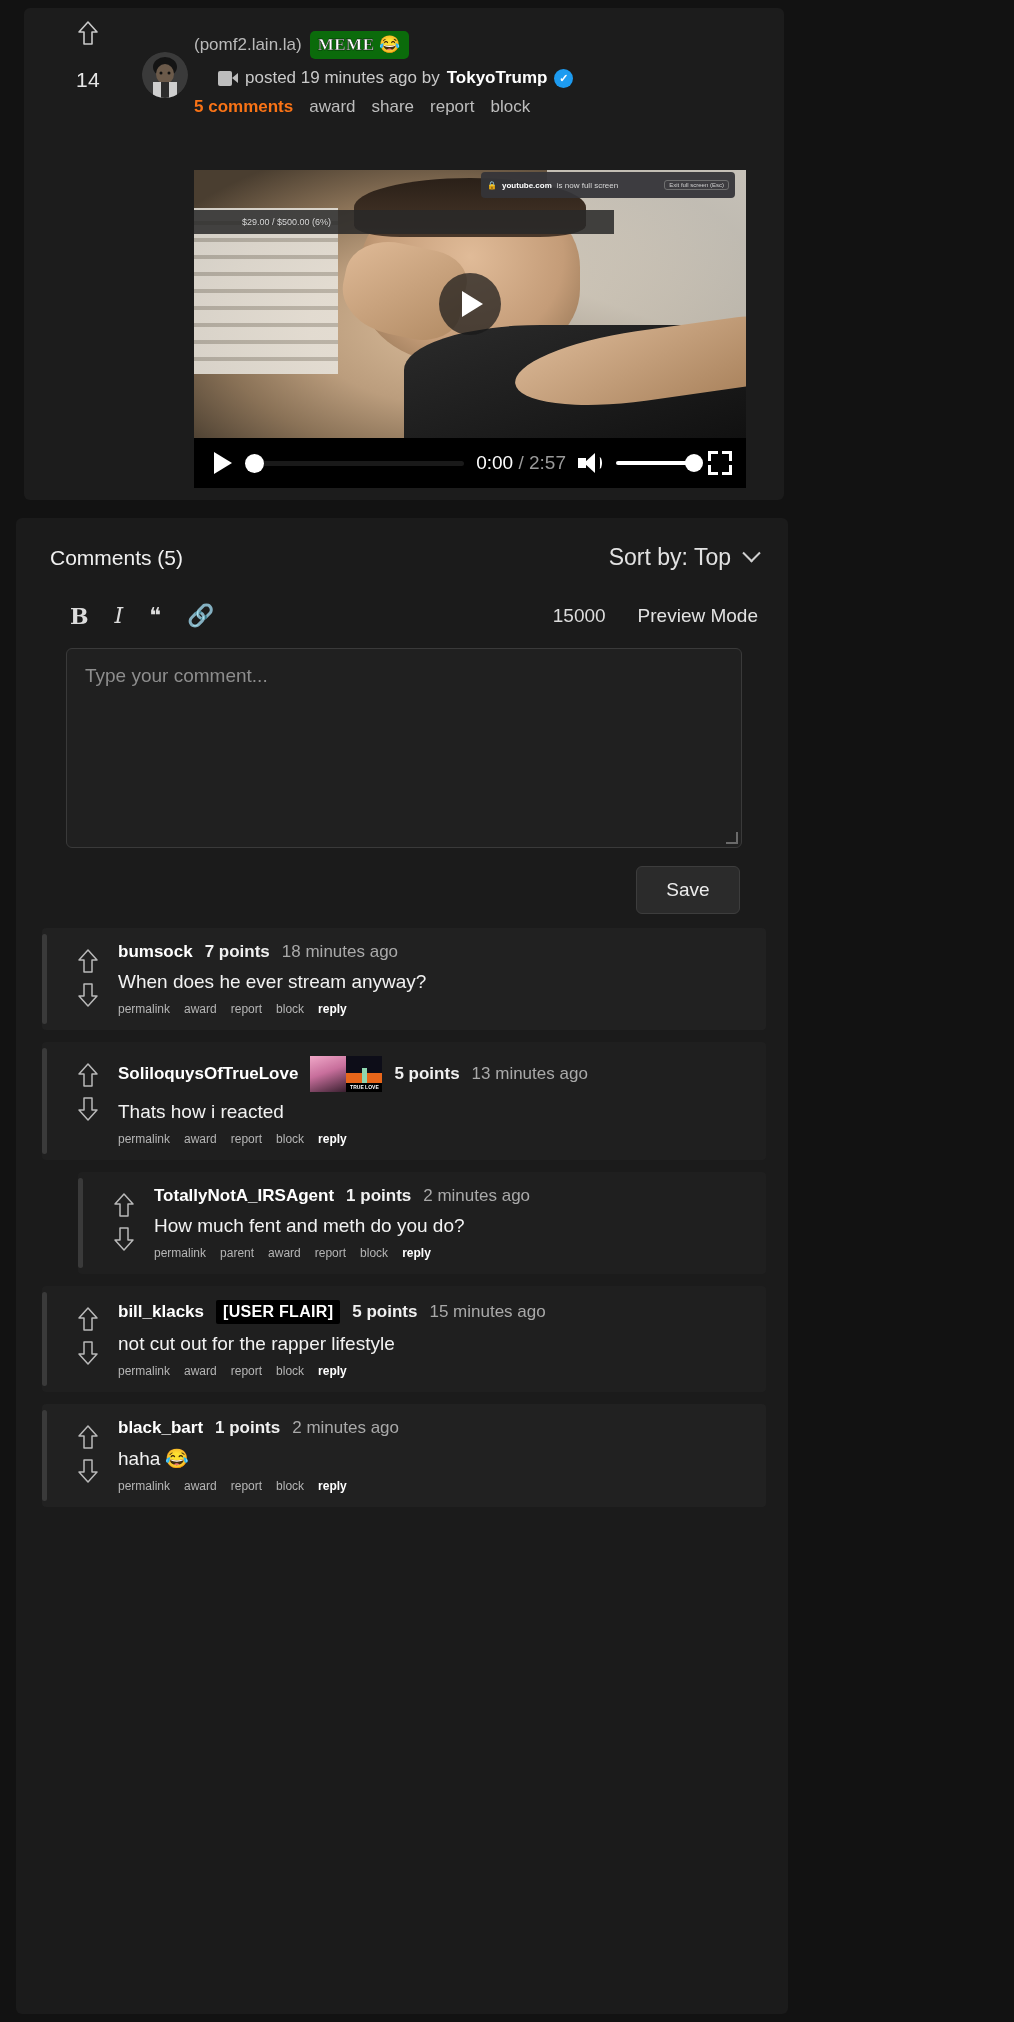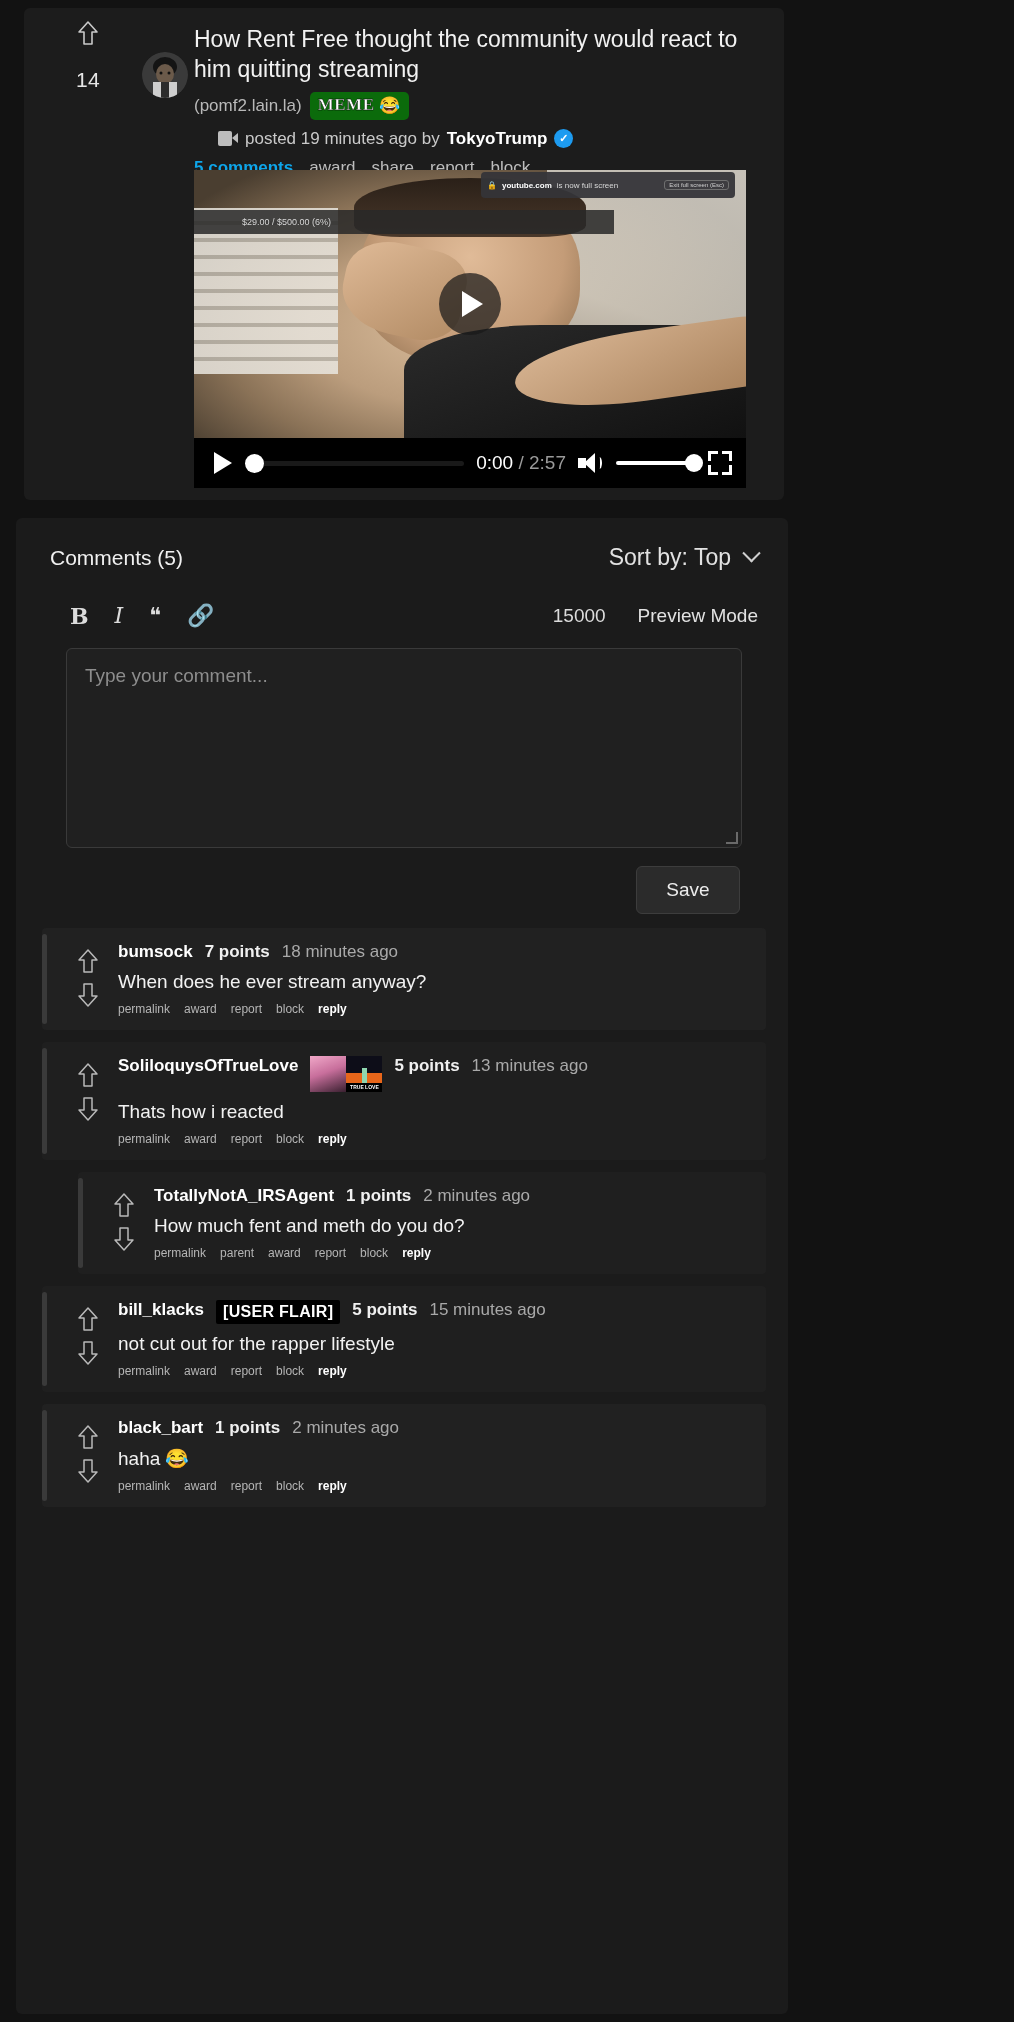--- a/index.html
+++ b/index.html
@@ -66,21 +66,21 @@
                   border-right:6px solid #bdbdbd; }
   .author { color: #ffffff; font-weight: 600; }
   .verified {
     display:inline-flex; align-items:center; justify-content:center;
     width:19px; height:19px; border-radius:50%; background:#1d9bf0; color:#fff;
     font-size:11px; font-weight:700;
   }
   .post-actions {
     margin-top: 9px; font-size: 17px; display:flex; gap: 16px; align-items:center;
   }
-  .post-actions .strong { color:#0ea5e9; font-weight:600; }
+  .post-actions .strong { color:#f97316; font-weight:600; }
   .post-actions a { color:#bdbdbd; text-decoration:none; }
 
   
   .video-wrap {
     position:absolute; left: 170px; top: 162px;
     width: 552px; height: 318px;
     background: #000; overflow:hidden;
   }
   .vframe {
     position:absolute; inset:0 0 50px 0;
@@ -231,21 +231,21 @@
     margin-bottom:12px; padding:14px 16px 14px 0;
   }
   .comment.alt { background:#1f1f1f; }
   .comment .bar {
     position:absolute; left:0; top:6px; bottom:6px; width:5px;
     background:#3a3a3a; border-radius:3px;
   }
   .c-vote { position:absolute; left:30px; top:20px; width:32px; text-align:center; }
   .c-vote svg { display:block; margin:0 auto 8px auto; }
   .c-inner { margin-left:76px; }
-  .c-head { display:flex; gap:12px; flex-wrap:wrap; font-size:17px; }
+  .c-head { display:flex; align-items:center; gap:12px; flex-wrap:wrap; font-size:17px; }
   .c-user { color:#ffffff; font-weight:600; }
   .c-pts { color:#f0f0f0; font-weight:600; }
   .c-time { color:#a9a9a9; }
   .c-text { margin-top:9px; font-size:19px; color:#f2f2f2; }
   .c-actions { margin-top:9px; font-size:12px; display:flex; gap:14px; }
   .c-actions a { color:#b5b5b5; text-decoration:none; }
   .c-actions a.reply { color:#ffffff; font-weight:600; }
 
   .flair-dark {
     background:#000; color:#fff; font-weight:700; font-size:16px;
@@ -285,21 +285,20 @@
         <ellipse cx="23" cy="15" rx="12" ry="10" fill="#141414"></ellipse>
         <ellipse cx="23" cy="22" rx="9" ry="10" fill="#6b5a4a"></ellipse>
         <rect x="11" y="30" width="24" height="16" fill="#cfcfcf"></rect>
         <rect x="19" y="30" width="8" height="16" fill="#2c2c2c"></rect>
         <circle cx="19" cy="21" r="1.5" fill="#111"></circle>
         <circle cx="27" cy="21" r="1.5" fill="#111"></circle>
       </svg>
     </div>
 
     <div class="post-body">
-      <div class="post-title">How Rent Free thought the community would react to him quitting streaming</div>
 
       <div class="post-sub">
         <span>(pomf2.lain.la)</span>
         <span class="flair-meme">
           <span class="txt">MEME</span>
           <span class="emo">😂</span>
         </span>
       </div>
 
       <div class="post-meta">

